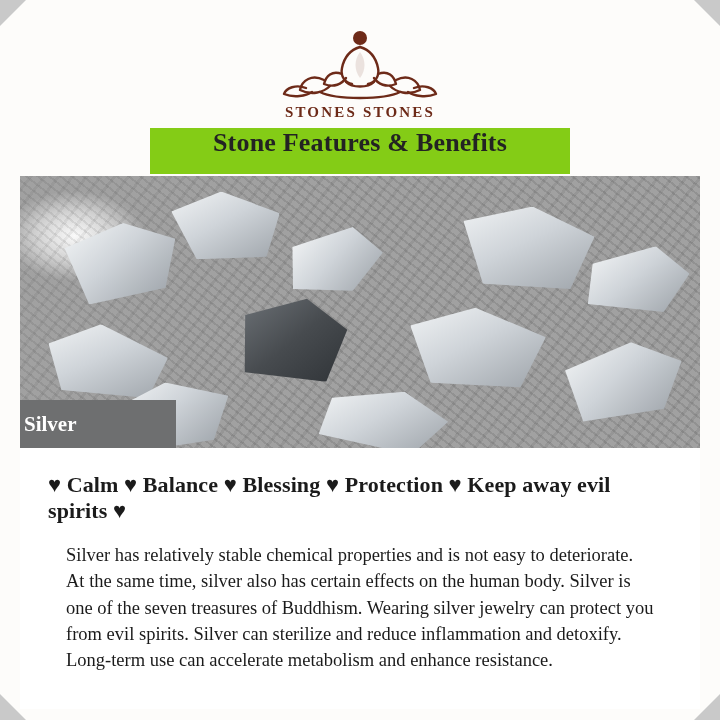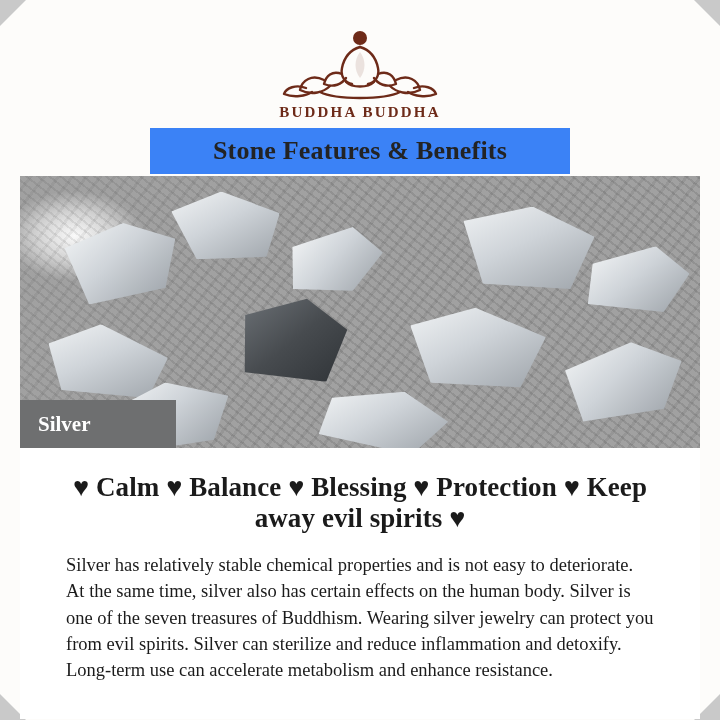--- a/index.html
+++ b/index.html
@@ -71,23 +71,23 @@
     color: #6d2a18;
   }
 
   
   .title-band {
     position: absolute;
     top: 128px;
     left: 150px;
     width: 420px;
     height: 46px;
-    background: #3b82f6;
+    background: #84cc16;
     display: flex;
-    align-items: center;
+    align-items: flex-start;
     justify-content: center;
   }
   .title-text {
     font-family: "Liberation Serif", serif;
     font-size: 26px;
     font-weight: bold;
     color: #232323;
     letter-spacing: 0.2px;
   }
 
@@ -142,44 +142,44 @@
     position: absolute;
     top: 400px;
     left: 20px;
     width: 156px;
     height: 48px;
     background: #6e6f70;
     display: flex;
     align-items: center;
   }
   .stone-tag-label {
-    padding-left: 18px;
+    padding-left: 4px;
     color: #ffffff;
     font-family: "Liberation Serif", serif;
     font-size: 21px;
     font-weight: bold;
   }
 
   
   .content {
     position: absolute;
     top: 448px;
     left: 20px;
     width: 680px;
     min-height: 210px;
     background: #ffffff;
     padding: 24px 28px 18px 28px;
     box-sizing: border-box;
   }
   .keywords {
     font-family: "Liberation Serif", serif;
-    font-size: 27px;
+    font-size: 22px;
     font-weight: bold;
     color: #1b1b1b;
-    text-align: center;
+    text-align: left;
     margin: 0 0 1px 0;
     letter-spacing: 0.1px;
   }
   .description {
     font-family: "Liberation Serif", serif;
     font-size: 18.5px;
     line-height: 1.42;
     color: #1b1b1b;
     margin: 18px;
     text-align: left;
@@ -220,21 +220,21 @@
 
         <path d="M44 58 C32 52 22 58 20 68 C32 74 44 70 50 64" fill="none"></path>
         <path d="M116 58 C128 52 138 58 140 68 C128 74 116 70 110 64" fill="none"></path>
 
         <path d="M26 66 C16 62 6 66 4 72 C14 76 26 74 32 70" fill="none"></path>
         <path d="M134 66 C144 62 154 66 156 72 C146 76 134 74 128 70" fill="none"></path>
 
         <path d="M40 70 C56 78 104 78 120 70" fill="none"></path>
       </g>
     </svg>
-    <div class="brand-name">BUDDHA BUDDHA</div>
+    <div class="brand-name">STONES STONES</div>
   </div>
 
   <div class="title-band">
     <div class="title-text">Stone Features &amp; Benefits</div>
   </div>
 
   <div class="photo">
     <div class="rockfield"></div>
     <div class="rock-shard" style="left:40px;  top:48px;  width:118px; height:76px;  transform:rotate(-8deg);  clip-path:polygon(6% 22%, 58% 0%, 100% 30%, 86% 92%, 20% 100%);"></div>
     <div class="rock-shard" style="left:150px; top:16px;  width:108px; height:70px;  transform:rotate(6deg);   clip-path:polygon(0% 36%, 44% 0%, 100% 22%, 92% 86%, 28% 100%);"></div>

